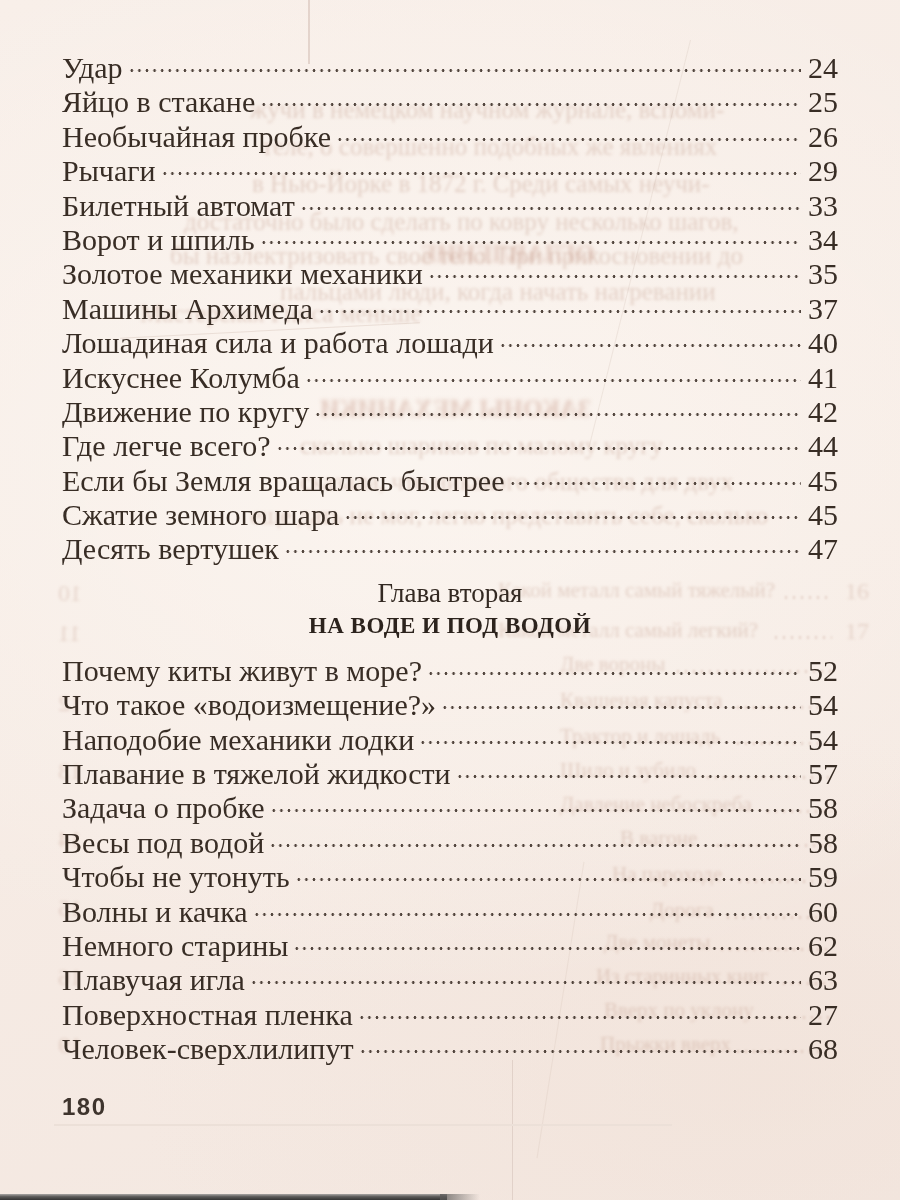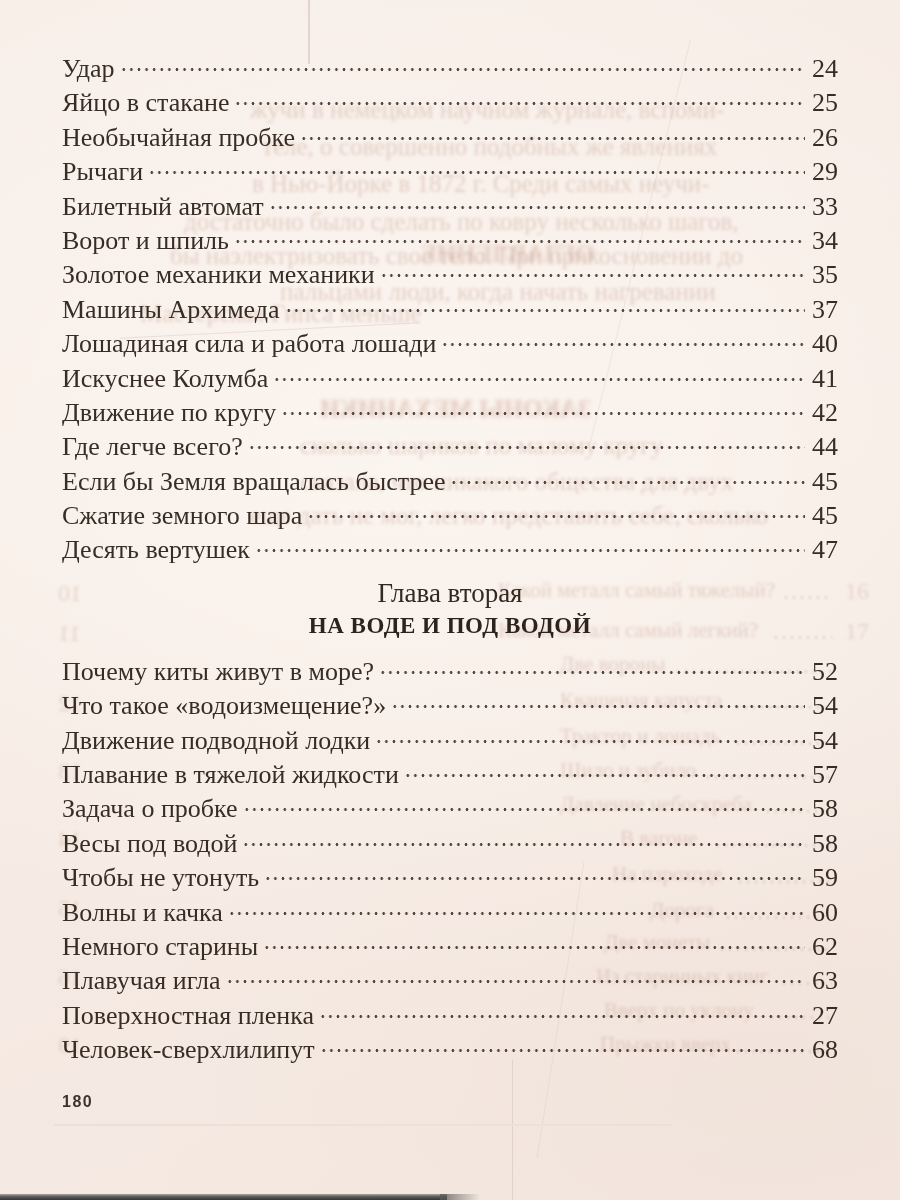--- a/index.html
+++ b/index.html
@@ -29,33 +29,33 @@
   .ghost.mirror{transform:scaleX(-1);}
   .ghost.bold{font-weight:bold;opacity:.4;filter:blur(2px);color:#c08e7c;}
   .ghost.small{font-size:21px;}
   .ghost.num{font-size:24px;opacity:.28;}
   .ghost-dots{position:absolute;height:6px;opacity:.30;filter:blur(1px);
       background:radial-gradient(circle, #b98f7d 1.2px, transparent 1.5px) left bottom repeat-x;
       background-size:8px 5px;}
 
   
   .content{position:absolute;left:62px;right:62px;top:51px;z-index:2;color:#382d25;}
-  .toc-row{display:flex;align-items:baseline;height:34.4px;font-size:26px;line-height:34.4px;}
+  .toc-row{display:flex;align-items:baseline;height:34.4px;font-size:30px;line-height:34.4px;}
   .toc-title{white-space:nowrap;padding-right:5px;}
   .toc-dots{flex:1 1 auto;height:26px;margin:0 7px 0 0;
       background:radial-gradient(circle, rgba(58,45,37,.88) 1.25px, transparent 1.55px) left bottom 5px repeat-x;
       background-size:7.6px 5px;}
   .toc-page{white-space:nowrap;}
 
   .chapter-heading{text-align:center;margin-top:11px;margin-bottom:10px;}
   .chapter-label{font-size:27px;line-height:30px;color:#332922;}
   .chapter-title{font-size:23px;line-height:36px;font-weight:bold;color:#2c231d;letter-spacing:.5px;}
 
   .folio{position:absolute;left:0px;top:1042px;font-family:"Liberation Sans",sans-serif;
-         font-weight:bold;font-size:16px;letter-spacing:1.5px;color:#3e342d;}
+         font-weight:bold;font-size:24px;letter-spacing:1.5px;color:#3e342d;}
   .folio-rule{position:absolute;left:-8px;top:1073px;width:618px;height:2px;background:#ece0d8;}
 
   .bottom-edge{position:absolute;left:0;bottom:0;width:447px;height:6px;z-index:3;
       background:linear-gradient(#a9a6a4 0%, #5b5a59 45%, #343434 100%);}
   .bottom-edge-fade{position:absolute;left:440px;bottom:0;width:40px;height:6px;z-index:3;
       background:linear-gradient(90deg, rgba(90,88,87,.8), rgba(90,88,87,0));}
 </style>
 </head>
 <body>
 
@@ -209,21 +209,21 @@
           <span class="toc-title">Почему киты живут в море?</span>
           <span class="toc-dots"></span>
           <span class="toc-page">52</span>
         </div>
         <div class="toc-row">
           <span class="toc-title">Что такое «водоизмещение?»</span>
           <span class="toc-dots"></span>
           <span class="toc-page">54</span>
         </div>
         <div class="toc-row">
-          <span class="toc-title">Движение подводной лодки</span>
+          <span class="toc-title">Наподобие механики лодки</span>
           <span class="toc-dots"></span>
           <span class="toc-page">54</span>
         </div>
         <div class="toc-row">
           <span class="toc-title">Плавание в тяжелой жидкости</span>
           <span class="toc-dots"></span>
           <span class="toc-page">57</span>
         </div>
         <div class="toc-row">
           <span class="toc-title">Задача о пробке</span>

